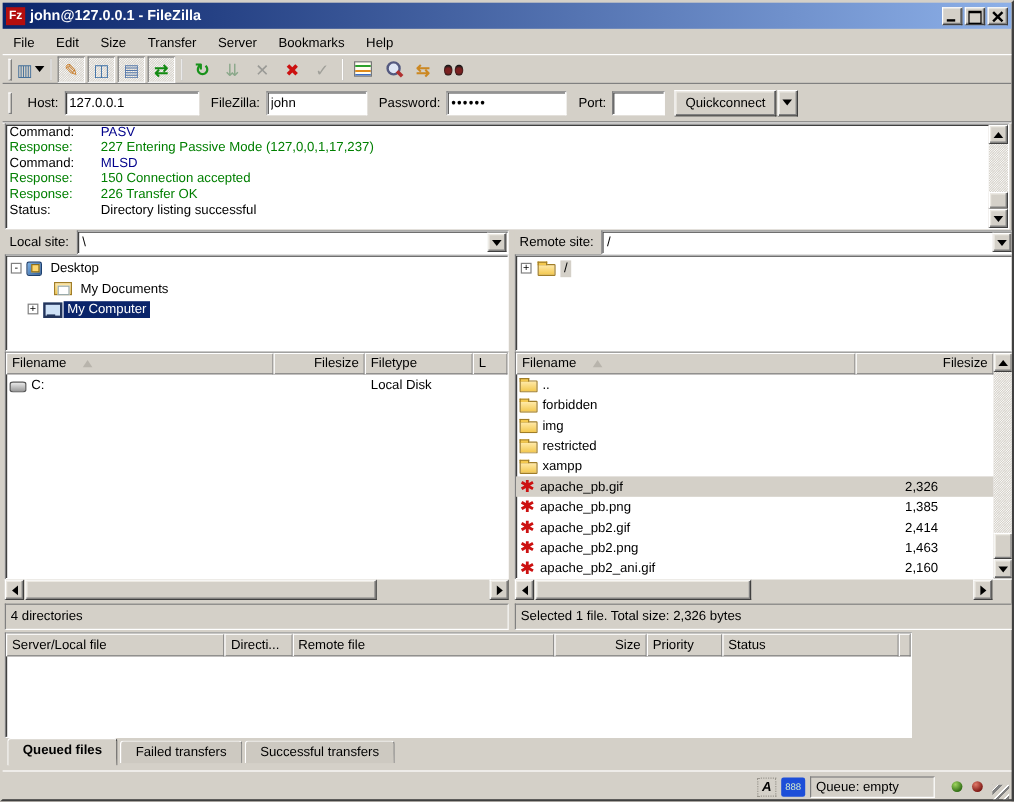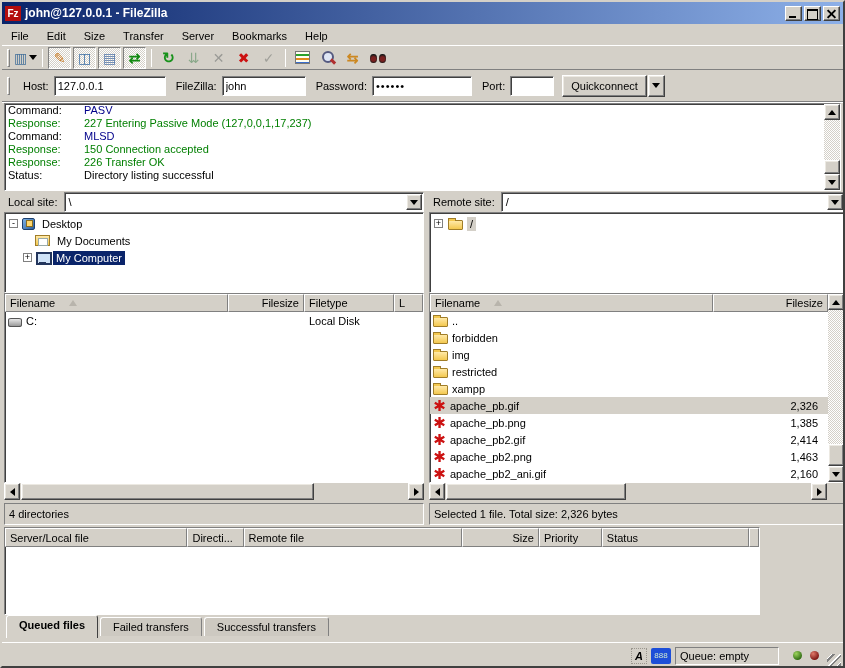--- a/index.html
+++ b/index.html
@@ -110,21 +110,21 @@
              box-shadow:inset 1px 1px 0 #404040; overflow:hidden; position:relative; }
   .lheader { display:flex; height:18px; }
   .hcell { background:#d4d0c8; border:1px solid; border-color:#fff #808080 #808080 #fff;
            display:flex; align-items:center; padding:0 4px; overflow:hidden; white-space:nowrap; }
   .hcell.right { justify-content:flex-end; }
   .sortup { width:0; height:0; border-left:4px solid transparent; border-right:4px solid transparent;
             border-bottom:6px solid #b8b4ac; margin-left:14px; }
   .lrow { display:flex; height:17px; align-items:center; white-space:nowrap; }
   .lrow.sel { background:#d4d0c8; }
   .cellname { display:flex; align-items:center; padding-left:2px; overflow:hidden; }
-  .cellsize { text-align:right; padding-right:10px; }
+  .cellsize { text-align:center; padding-right:10px; }
 
   
   .folder-ic { width:15px; height:10px; background:linear-gradient(#ffe9a8,#f3c84f); border:1px solid #a07d28;
                border-radius:1px; position:relative; margin:2px 4px 0 1px; flex:none; }
   .folder-ic::before { content:""; position:absolute; left:-1px; top:-3px; width:6px; height:2px;
                background:#f3c84f; border:1px solid #a07d28; border-bottom:none; }
   .file-ic { width:15px; flex:none; color:#cc1111; font-size:15px; line-height:10px; text-align:center; margin-right:3px; }
   .file-ic::before { content:"✱"; }
   .ic-desktop { width:13px; height:12px; flex:none; margin-right:4px; background:linear-gradient(135deg,#7fb2e5,#2b5d9b);
                 border:1px solid #1c3f6e; border-radius:2px; position:relative; }
@@ -306,21 +306,21 @@
             <span class="dd-arrow" style="margin:0"></span>
           </span>
       </div>
     </div>
     <div class="treebox">
       <div class="trow">
         <span class="expander">-</span>
         <span class="ic-desktop"></span>
         <span class="tlabel">Desktop</span>
       </div>
-      <div class="trow" style="padding-left:30px">
+      <div class="trow" style="padding-left:40px">
         <span class="ic-docs"></span>
         <span class="tlabel">My Documents</span>
       </div>
       <div class="trow" style="padding-left:18px">
         <span class="expander">+</span>
         <span class="ic-computer"></span>
         <span class="tlabel sel">My Computer</span>
       </div>
     </div>
     <div class="listbox">

